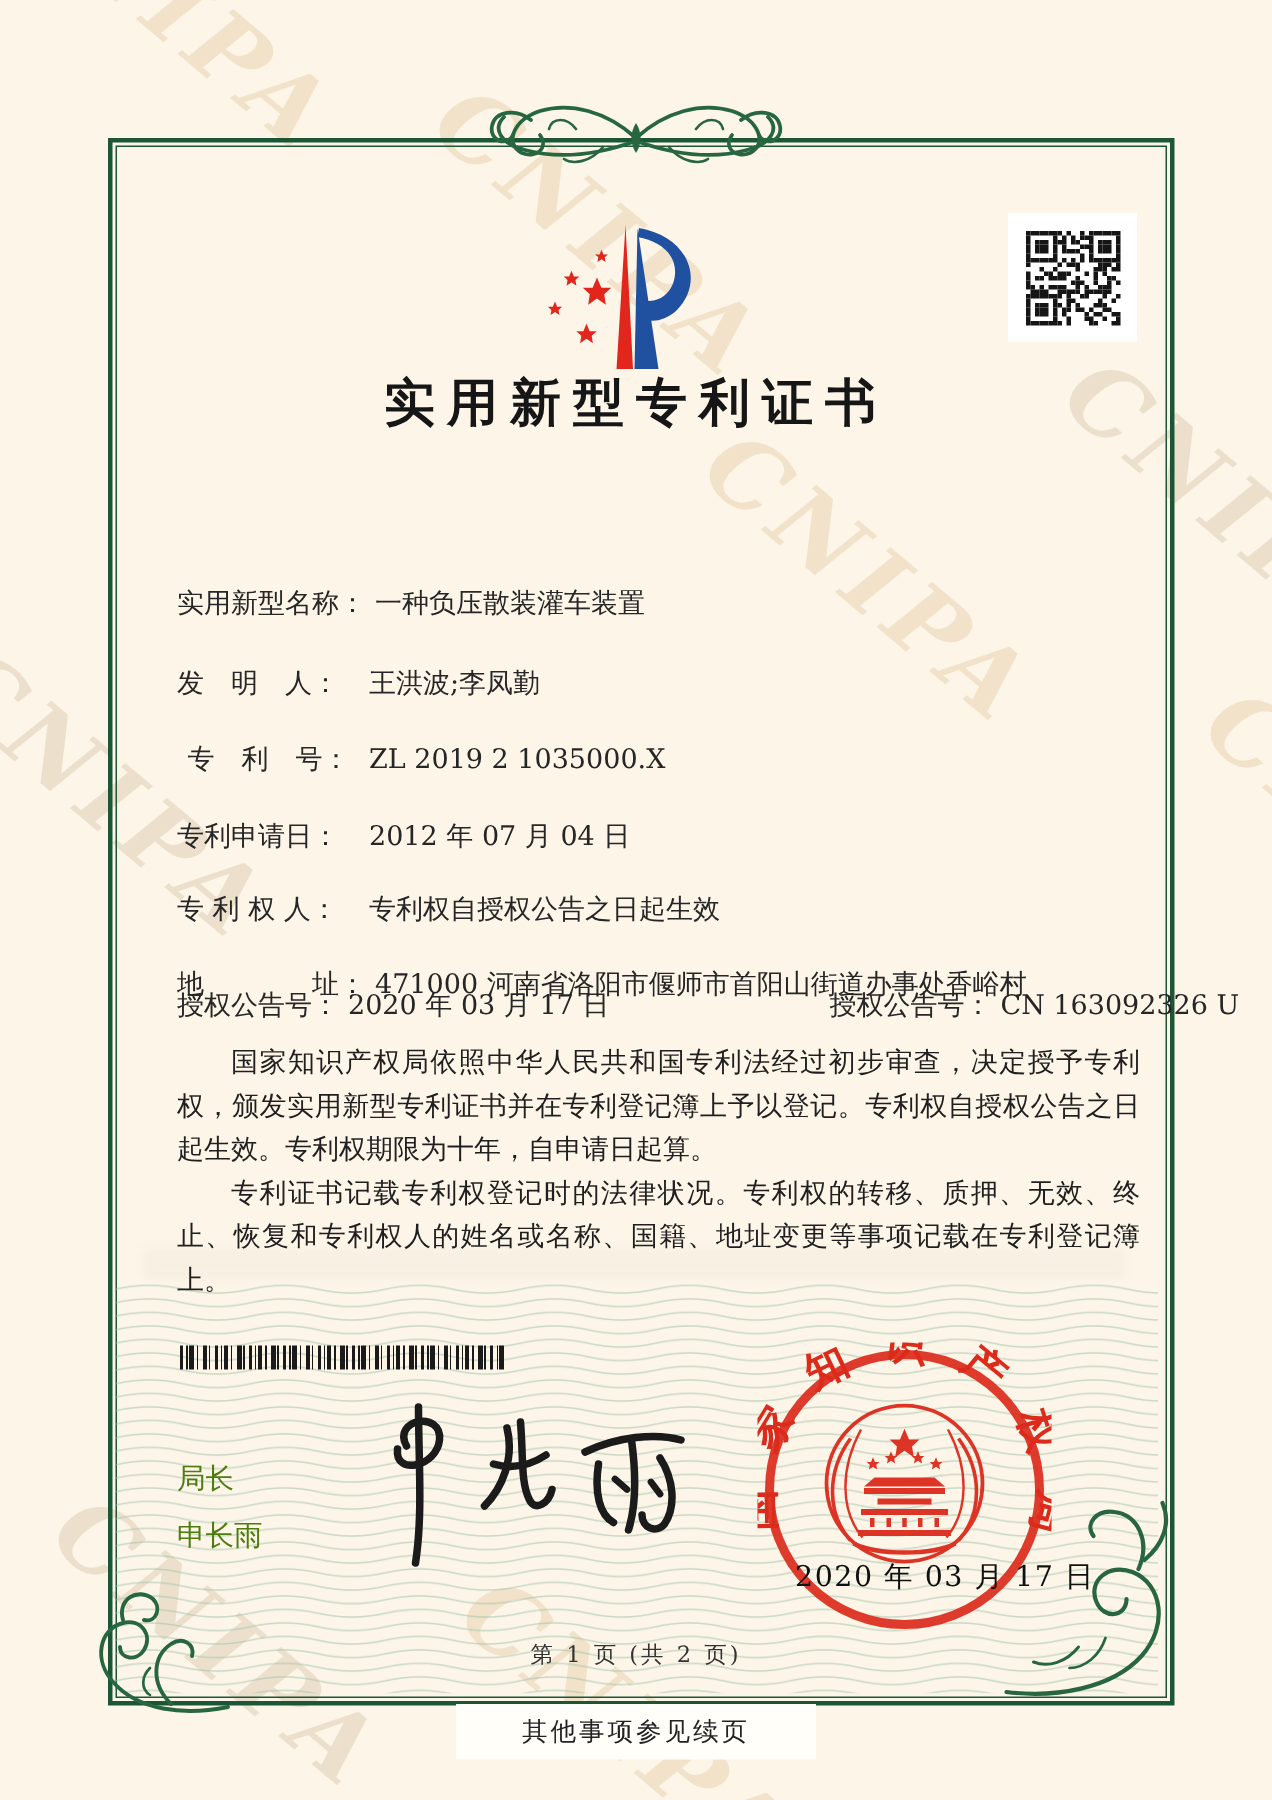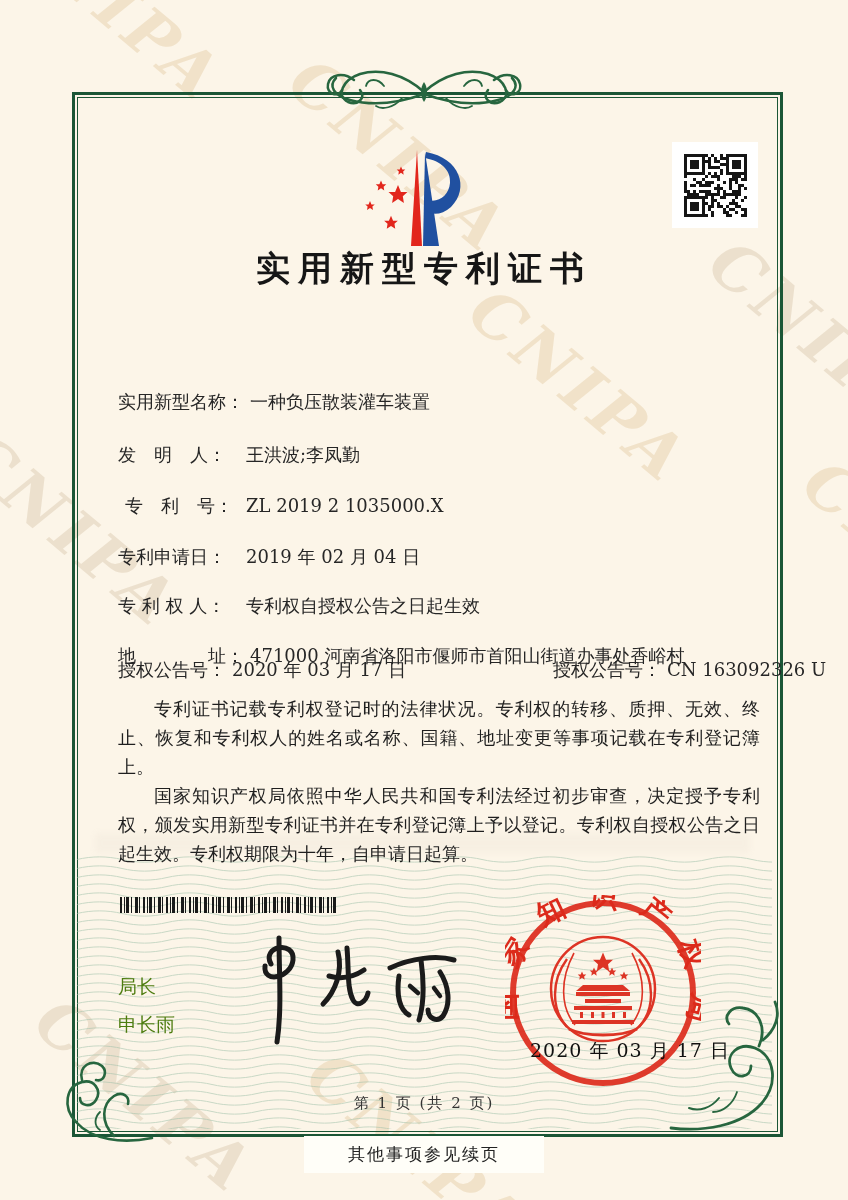--- a/index.html
+++ b/index.html
@@ -579,38 +579,38 @@
   <div class="frow" style="top:356px;">
     <span class="lab">实用新型名称：</span><span class="val">一种负压散装灌车装置</span>
   </div>
   <div class="frow" style="top:409px;">
     <span class="lab">发　明　人：</span><span class="val">王洪波;李凤勤</span>
   </div>
   <div class="frow" style="top:460px;text-align:center;">
     <span class="lab">专　利　号：</span><span class="val">ZL 2019 2 1035000.X</span>
   </div>
   <div class="frow" style="top:511px;">
-    <span class="lab">专利申请日：</span><span class="val">2019 年 02 月 04 日</span>
+    <span class="lab">专利申请日：</span><span class="val">2012 年 07 月 04 日</span>
   </div>
   <div class="frow" style="top:560px;">
     <span class="lab">专 利 权 人：</span><span class="val">专利权自授权公告之日起生效</span>
   </div>
   <div class="frow" style="top:610px;">
     <span class="lab">地　　　　址：</span><span class="val">471000 河南省洛阳市偃师市首阳山街道办事处香峪村</span>
   </div>
   <div class="frow" style="top:658px;width:660px;">
     <span>授权公告号：</span><span class="val">2020 年 03 月 17 日</span>
     <span class="grant2">
       <span>授权公告号：</span><span class="val">CN 163092326 U</span>
     </span>
   </div>
 
   <div class="body-text">
+    <p>国家知识产权局依照中华人民共和国专利法经过初步审查，决定授予专利权，颁发实用新型专利证书并在专利登记簿上予以登记。专利权自授权公告之日起生效。专利权期限为十年，自申请日起算。</p>
     <p>专利证书记载专利权登记时的法律状况。专利权的转移、质押、无效、终止、恢复和专利权人的姓名或名称、国籍、地址变更等事项记载在专利登记簿上。</p>
-    <p>国家知识产权局依照中华人民共和国专利法经过初步审查，决定授予专利权，颁发实用新型专利证书并在专利登记簿上予以登记。专利权自授权公告之日起生效。专利权期限为十年，自申请日起算。</p>
   </div>
 
   <div class="barcode"></div>
 
   <div class="issuer">
     <div>局长</div>
     <div>申长雨</div>
   </div>
 
   <svg class="signature" width="215" height="122" viewBox="0 0 215 122" xmlns="http://www.w3.org/2000/svg">

